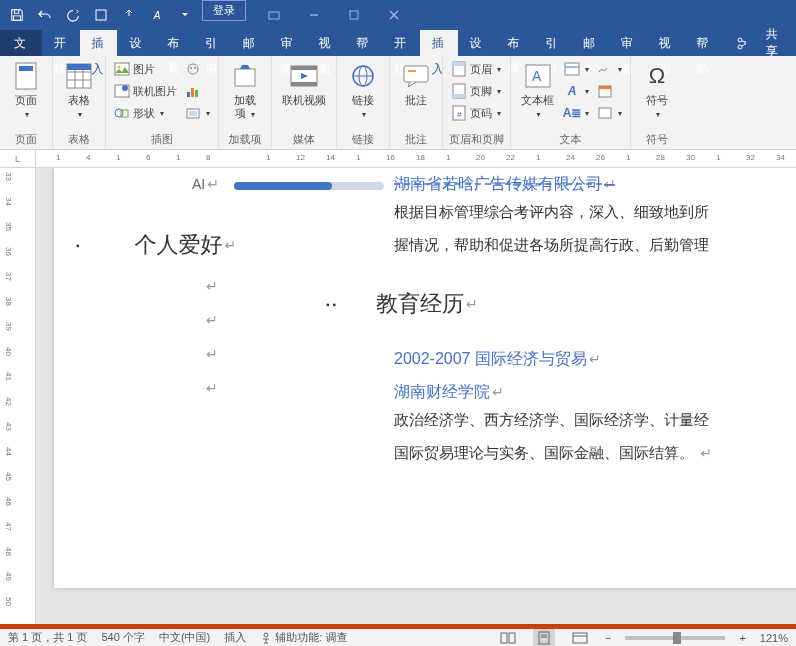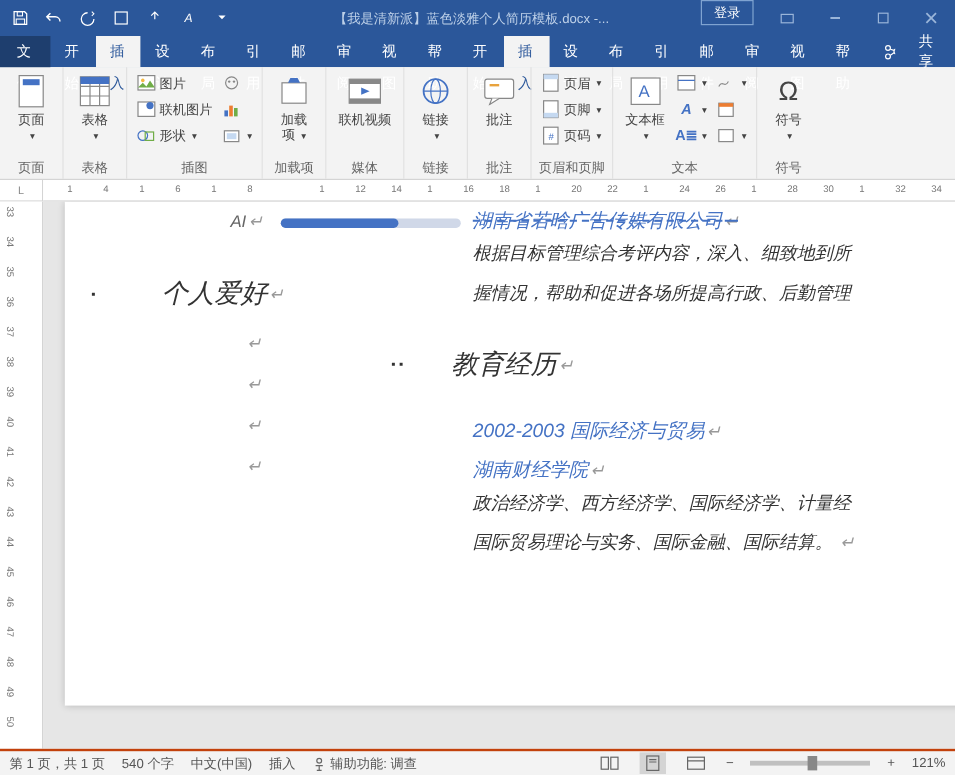--- a/index.html
+++ b/index.html
@@ -32,37 +32,37 @@
 .col { display: flex; flex-direction: column; }
 .dd { font-size: 8px; margin-left: 2px; }
 
 .ruler-h { height: 18px; background: #fff; border-bottom: 1px solid #d4d4d4; position: relative; margin-left: 36px; font-size: 8px; color: #777; overflow: hidden; }
 .ruler-h .tick { position: absolute; top: 0; font-size: 8px; }
 .ruler-corner { position: absolute; left: 0; top: 150px; width: 36px; height: 18px; background: #fff; border-right: 1px solid #d4d4d4; border-bottom: 1px solid #d4d4d4; display:flex; align-items:center; justify-content:center; font-size:9px; color:#888;}
 
 .workarea { position: absolute; top: 168px; left: 0; right: 0; bottom: 22px; background: #e6e6e6; display: flex; }
 .ruler-v { width: 36px; background: #fff; border-right: 1px solid #d4d4d4; font-size: 8px; color: #777; position: relative; }
 .ruler-v .tick { position: absolute; left: 4px; writing-mode: vertical-rl; font-size: 8px; }
-.doc-scroll { flex: 1; overflow: hidden; position: relative; font-style: italic; }
+.doc-scroll { flex: 1; overflow: hidden; position: relative; }
 .page { position: absolute; left: 18px; top: 0; width: 760px; background: #fff; box-shadow: 0 0 6px rgba(0,0,0,0.2); padding: 6px 0 60px 0; min-height: 420px; }
 .doc-content { display: flex; gap: 40px; padding-left: 90px; }
 .col-left { width: 210px; }
 .col-right { flex: 1; }
 .ai-label { font-size: 14px; color: #666; margin-left: 48px; margin-top: 2px; }
 .skill-bar { width: 150px; height: 8px; background: #d0d8e8; border-radius: 4px; margin-left: 90px; margin-top: 4px; position: relative; }
 .skill-bar .fill { height: 100%; background: #4472c4; border-radius: 4px; }
 .heading { font-size: 22px; color: #333; margin-top: 50px; display: flex; align-items: center; }
 .heading::before { content: "▪"; font-size: 10px; margin-right: 55px; margin-left: -68px; }
 .para-marker { color: #999; font-size: 14px; margin-left: 2px; }
 .empty-line { color: #999; font-size: 14px; margin-left: 62px; margin-top: 18px; }
 .blue-text { color: #4472c4; font-size: 16px; }
 .body-text { font-size: 15px; color: #333; line-height: 2.2; }
 .rt-line1 { color: #4472c4; font-size: 16px; text-decoration: line-through; text-decoration-color: #4472c4; text-decoration-style: dashed; margin-top: 0; }
 
-.statusbar { position: absolute; bottom: 0; left: 0; right: 0; height: 22px; background: #f3f3f3; border-top: 2px solid #c2410c; display: flex; align-items: center; font-size: 11px; color: #555; padding: 0 8px; gap: 14px; }
+.statusbar { position: absolute; bottom: 0; left: 0; right: 0; height: 22px; background: #f3f3f3; border-top: 5px solid #c2410c; display: flex; align-items: center; font-size: 11px; color: #555; padding: 0 8px; gap: 14px; }
 .statusbar .spacer { flex: 1; }
 .statusbar .view-btn { width: 22px; height: 18px; display: flex; align-items: center; justify-content: center; cursor: pointer; }
 .statusbar .view-btn.active { background: #d4d4d4; }
 .zoom-slider { width: 100px; height: 4px; background: #c0c0c0; position: relative; }
 .zoom-slider .thumb { position: absolute; width: 8px; height: 12px; background: #888; top: -4px; left: 48px; }
 
 svg { display: block; }
 </style>
 </head>
 <body>
@@ -99,21 +99,20 @@
       </div>
     <div class="qat-btn">
         <span style="color:#fff;font-size:10px;font-style:italic">A</span>
       </div>
     <div class="qat-btn">
         <svg width="10" height="10">
           <path d="M2 3h6M5 6l-3-3h6z" fill="#fff"></path>
         </svg>
       </div>
   </div>
-  <div class="title">【我是清新派】蓝色淡雅个人简历模板.docx -...</div>
   <div class="winctl">
     <div class="login-btn">登录</div>
     <div class="win-btn">
         <svg width="12" height="12">
           <rect x="1" y="3" width="10" height="7" fill="none" stroke="#9ab5d9"></rect>
         </svg>
       </div>
     <div class="win-btn">
         <svg width="12" height="12">
           <line x1="2" y1="6" x2="10" y2="6" stroke="#9ab5d9" stroke-width="1.5"></line>
@@ -517,21 +516,21 @@
         <div class="col-right">
           <div class="rt-line1"><span>湖南省若晗广告传媒有限公司</span><span class="para-marker" style="text-decoration:none">↵</span></div>
           <div class="body-text">根据目标管理综合考评内容，深入、细致地到所</div>
           <div class="body-text">握情况，帮助和促进各场所提高行政、后勤管理</div>
           <div class="heading" style="margin-top:28px;margin-left:0">
               <span style="font-size:10px;margin-right:40px;margin-left:-52px">▪</span>
               <span>教育经历</span>
               <span class="para-marker">↵</span>
             </div>
           <div style="height:30px"></div>
-          <div class="blue-text"><span>2002-2003 国际经济与贸易</span><span class="para-marker">↵</span></div>
+          <div class="blue-text"><span>2002-2007 国际经济与贸易</span><span class="para-marker">↵</span></div>
           <div class="blue-text" style="margin-top:12px"><span>湖南财经学院</span><span class="para-marker">↵</span></div>
           <div class="body-text">政治经济学、西方经济学、国际经济学、计量经</div>
           <div class="body-text"><span>国际贸易理论与实务、国际金融、国际结算。</span> <span class="para-marker">↵</span></div>
         </div>
       </div>
 
       <div class="skill-bar" style="position:absolute;top:10px;left:90px">
         <div class="fill" id="skill-fill" style="width: 65%;"></div>
       </div>
     </div>

